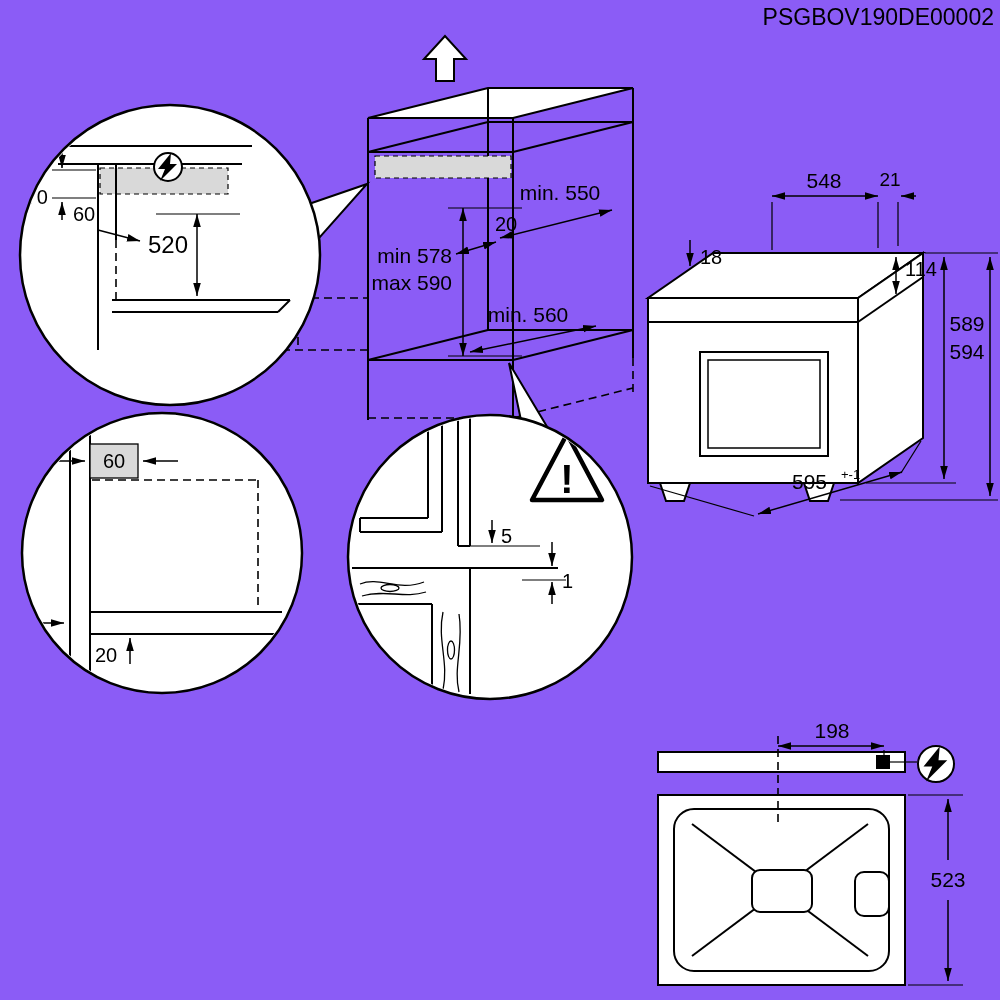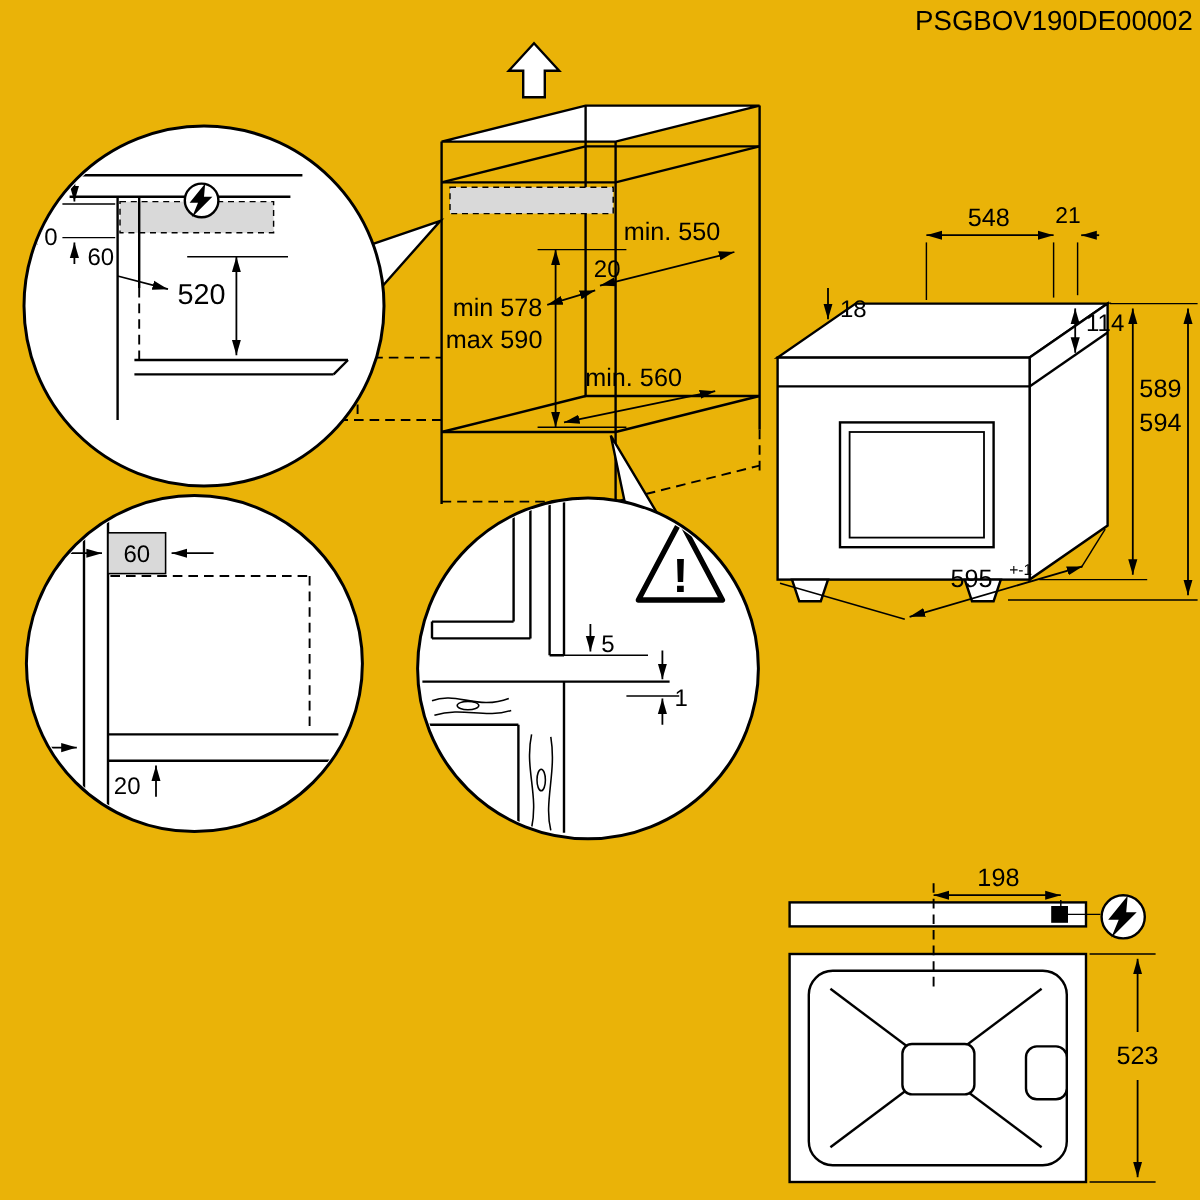--- a/index.html
+++ b/index.html
@@ -1,16 +1,16 @@
 <!DOCTYPE html>
 <html><head>
 <meta charset="utf-8">
 <style>
   html,body{margin:0;padding:0;background:#fff;}
-  .stage{width:1000px;height:1000px;background:#eab308;position:relative;overflow:hidden;}
+  .stage{width:1000px;height:1000px;background:#8b5cf6;position:relative;overflow:hidden;}
   svg{display:block;}
   svg text{font-family:"Liberation Sans","DejaVu Sans",sans-serif;fill:#000;}
   .s2{stroke:#000;stroke-width:2;fill:none;}
   .s25{stroke:#000;stroke-width:2.5;fill:none;}
   .thin{stroke:#000;stroke-width:1.2;fill:none;}
   .dim{stroke:#000;stroke-width:1.5;fill:none;}
   .dash{stroke:#000;stroke-width:1.6;fill:none;stroke-dasharray:8 5;}
   .dashf{stroke:#000;stroke-width:1.2;fill:none;stroke-dasharray:5 4;}
   .grain{stroke:#000;stroke-width:1.3;fill:none;}
   .fw{fill:#fff;}

